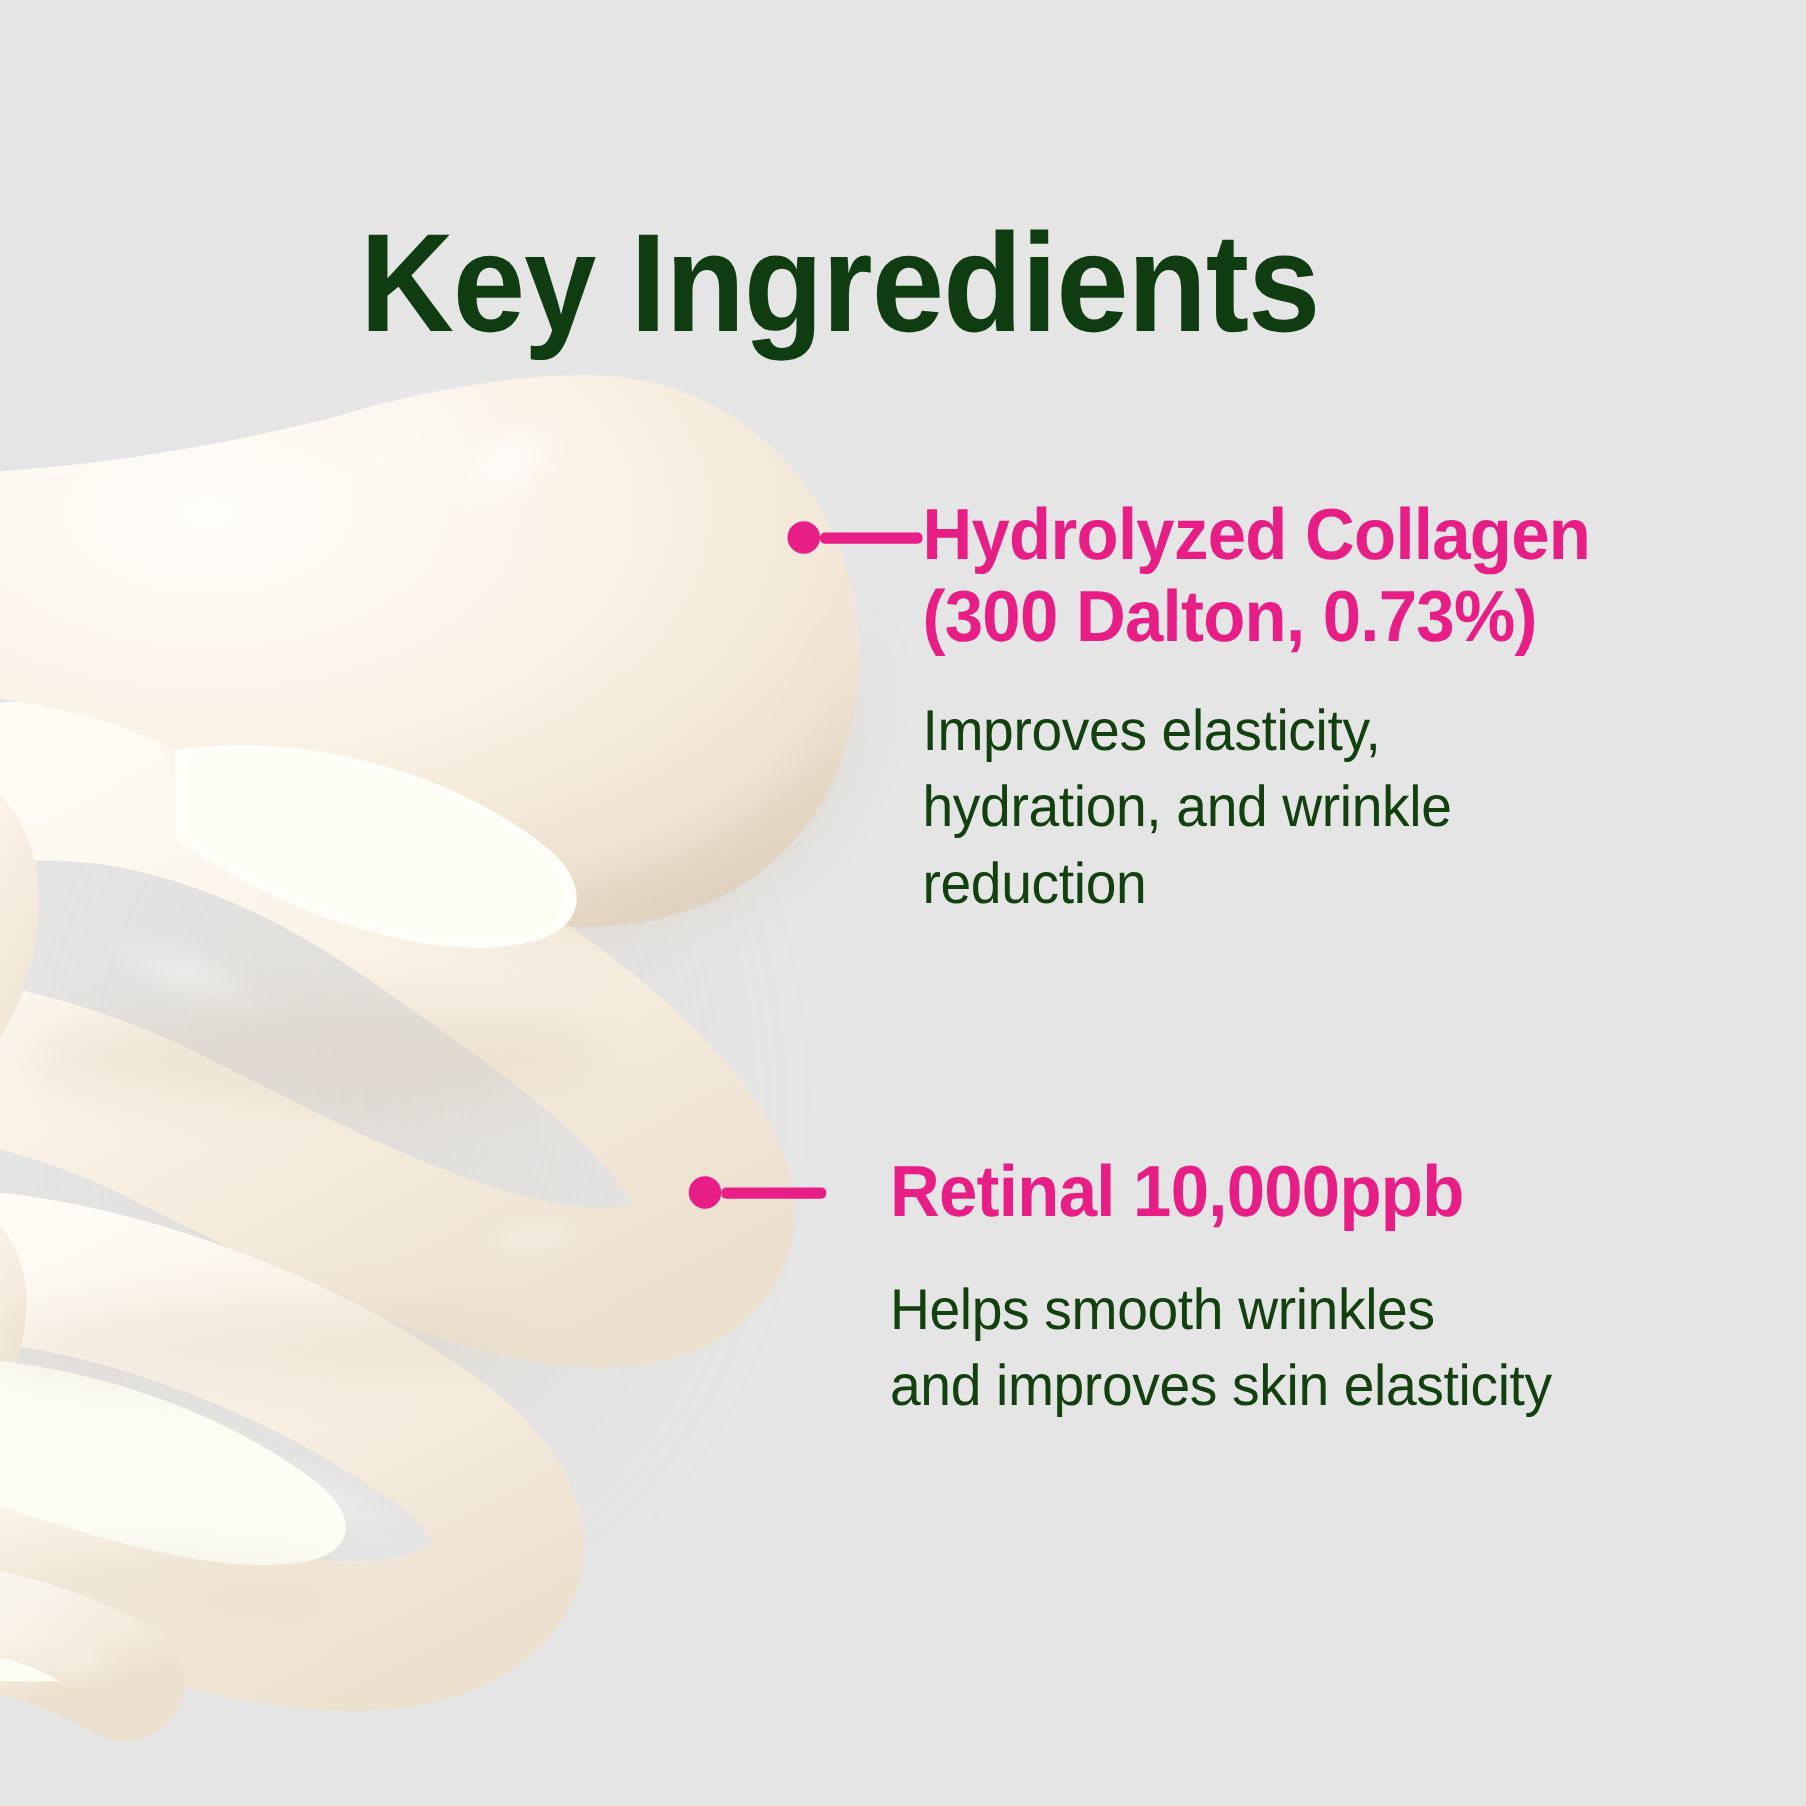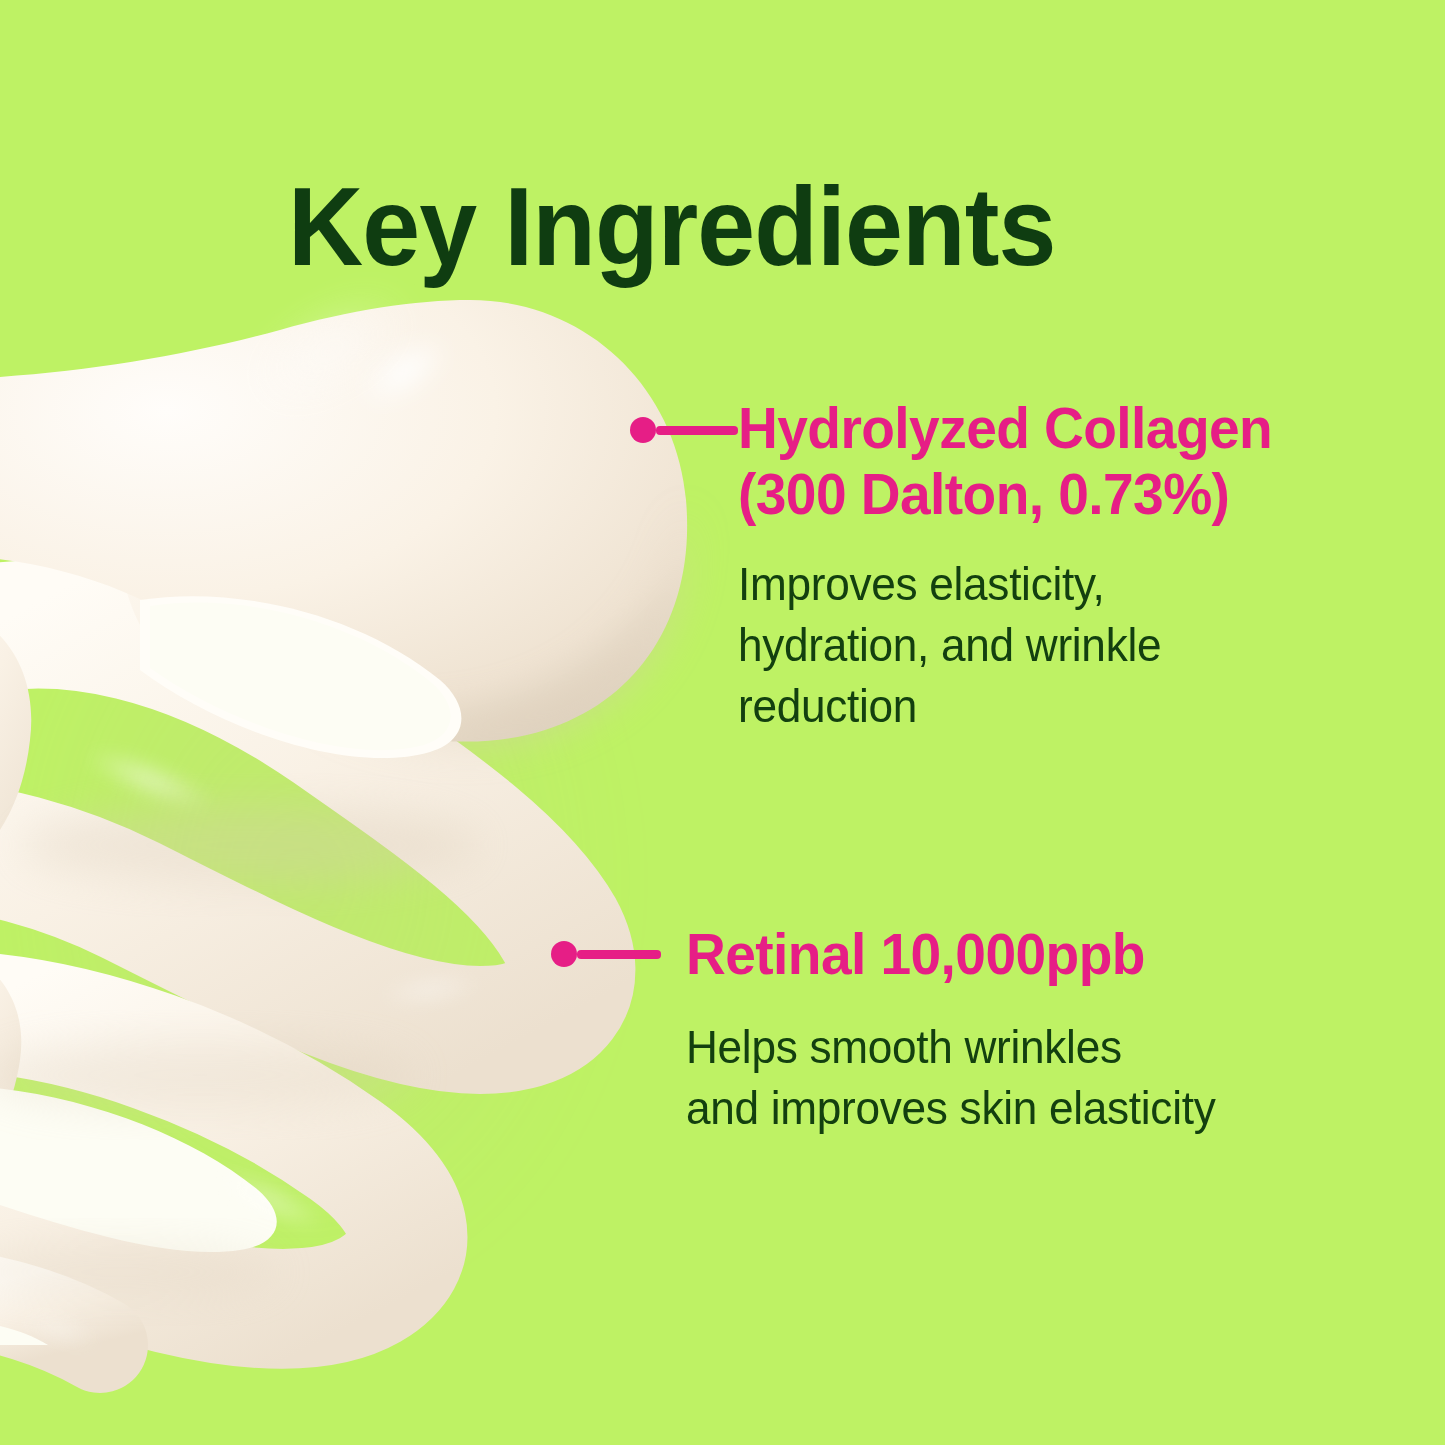--- a/index.html
+++ b/index.html
@@ -10,21 +10,21 @@
     width: 1445px;
     height: 1445px;
     overflow: hidden;
     font-family: "Liberation Sans", sans-serif;
   }
 
   #infographic {
     position: relative;
     width: 1445px;
     height: 1445px;
-    background: #bef264;
+    background: #e5e5e5;
     overflow: hidden;
   }
 
   
   #page-title {
     position: absolute;
     left: 288px;
     top: 96px;
     width: 900px;
     font-size: 112px;
@@ -96,21 +96,21 @@
     transform: scaleX(0.96);
     transform-origin: left top;
     white-space: nowrap;
   }
 
   #callout-collagen { left: 0; top: 0; }
   #callout-collagen .callout-body { left: 738px; top: 395px; }
   #callout-collagen .callout-desc { margin-top: 28px; }
 
   #callout-retinal { left: 0; top: 0; }
-  #callout-retinal .callout-body { left: 686px; top: 921px; }
+  #callout-retinal .callout-body { left: 712px; top: 921px; }
   #callout-retinal .callout-desc { margin-top: 30px; }
 </style>
 </head>
 <body>
 
 <div id="infographic">
 
   <svg id="cream-art" viewBox="0 0 1445 1445" aria-hidden="true">
     <defs>
       <linearGradient id="creamBody" x1="0.15" y1="0.05" x2="0.85" y2="0.95">

